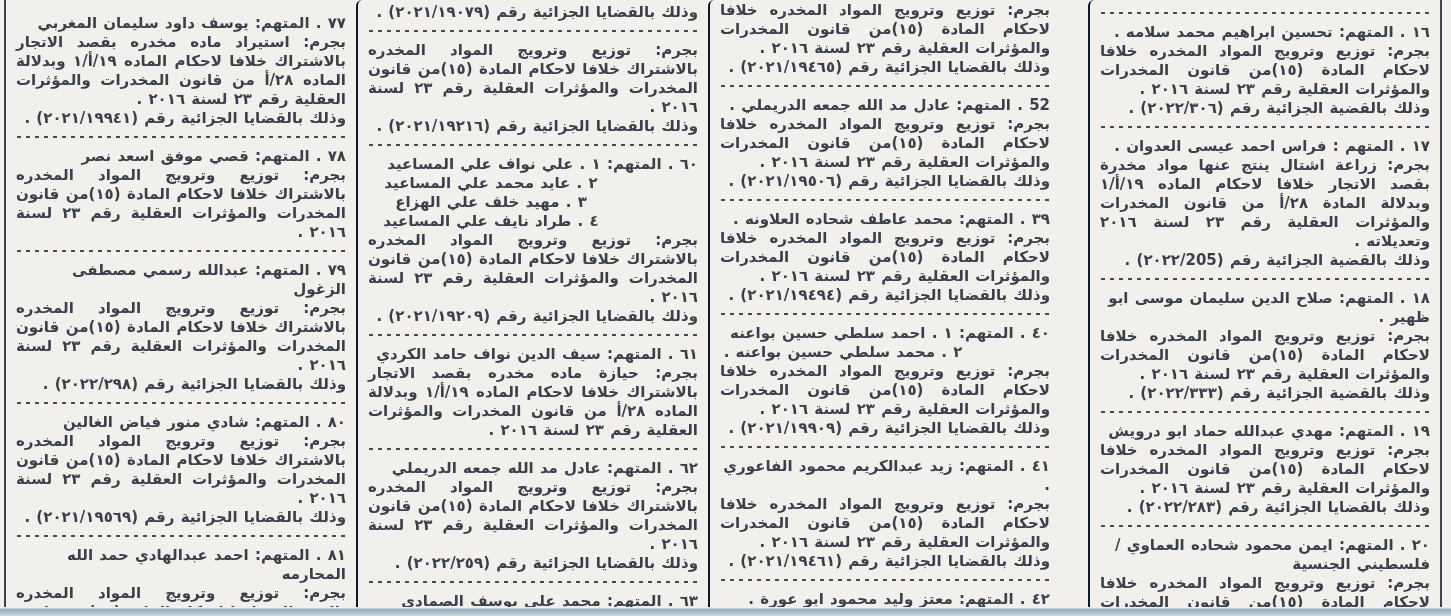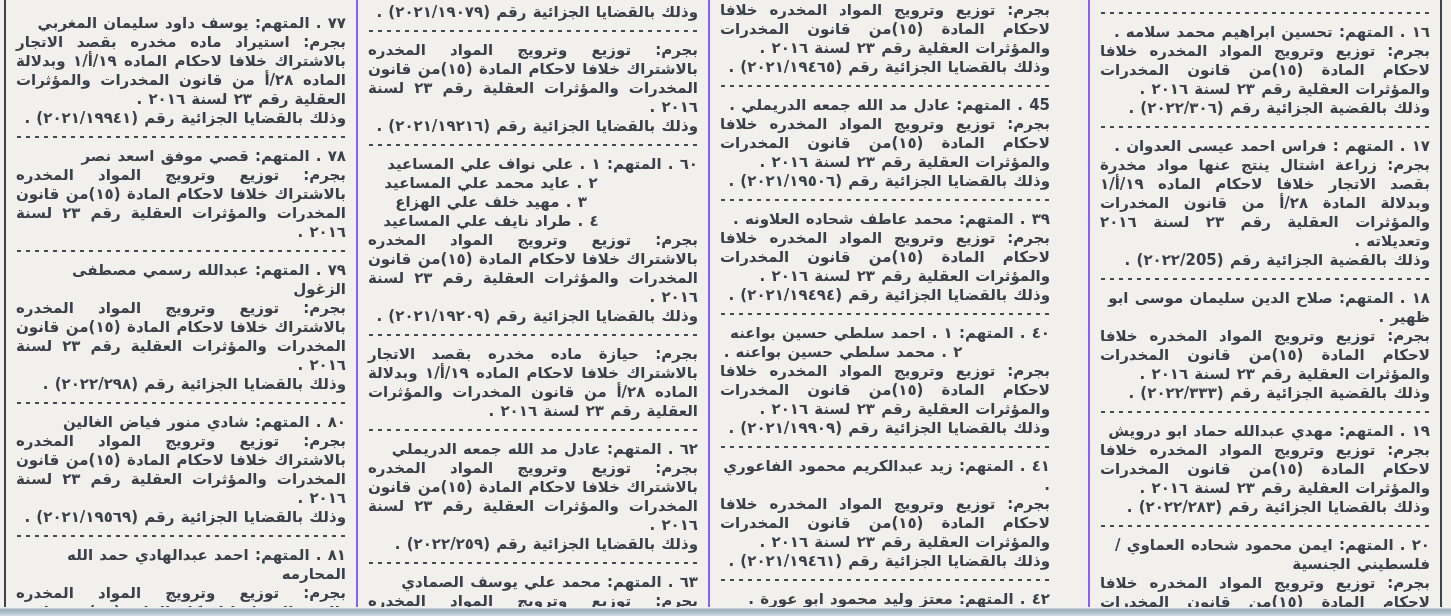--- a/index.html
+++ b/index.html
@@ -17,21 +17,21 @@
   }
   .column {
     flex:1 1 0; box-sizing:border-box;
     padding:3px 10px 0 10px;
     overflow:hidden;
     color:#3b404b;
     font-weight:bold;
     font-size:15px; line-height:19px;
     word-spacing:1px;
   }
-  .column:not(:last-child){ border-left:2px solid #8b5cf6; }
+  .column:not(:last-child){ border-left:2px solid #0f172a;border-radius:6px; }
   .column:nth-child(1){ padding-top:4px;margin-left:28px; }
   .column:nth-child(2){ padding-top:1px; }
   .column:nth-child(3){ padding-top:3px; }
   .column:nth-child(4){ padding-top:14px; }
   .entry { margin:0; }
   .name-line   { text-align:right; }
   .defendant-line { text-align:center; padding-right:84px; }
   .charge-line { text-align:justify; }
   .caseref-line{ text-align:right; }
   .separator {
@@ -79,21 +79,21 @@
           <div class="charge-line">بجرم: توزيع وترويج المواد المخدره خلافا لاحكام المادة (١٥)من قانون المخدرات والمؤثرات العقلية رقم ٢٣ لسنة ٢٠١٦ .</div>
         </div>
       </div>
       <div class="column">
         <div class="entry">
           <div class="charge-line">بجرم: توزيع وترويج المواد المخدره خلافا لاحكام المادة (١٥)من قانون المخدرات والمؤثرات العقلية رقم ٢٣ لسنة ٢٠١٦ .</div>
           <div class="caseref-line">وذلك بالقضايا الجزائية رقم (٢٠٢١/١٩٤٦٥) .</div>
         </div>
         <div class="separator"></div>
         <div class="entry">
-          <div class="name-line">45 . المتهم: عادل مد الله جمعه الدريملي .</div>
+          <div class="name-line">52 . المتهم: عادل مد الله جمعه الدريملي .</div>
           <div class="charge-line">بجرم: توزيع وترويج المواد المخدره خلافا لاحكام المادة (١٥)من قانون المخدرات والمؤثرات العقلية رقم ٢٣ لسنة ٢٠١٦ .</div>
           <div class="caseref-line">وذلك بالقضايا الجزائية رقم (٢٠٢١/١٩٥٠٦) .</div>
         </div>
         <div class="separator"></div>
         <div class="entry">
           <div class="name-line">٣٩ . المتهم: محمد عاطف شحاده العلاونه .</div>
           <div class="charge-line">بجرم: توزيع وترويج المواد المخدره خلافا لاحكام المادة (١٥)من قانون المخدرات والمؤثرات العقلية رقم ٢٣ لسنة ٢٠١٦ .</div>
           <div class="caseref-line">وذلك بالقضايا الجزائية رقم (٢٠٢١/١٩٤٩٤) .</div>
         </div>
         <div class="separator"></div>
@@ -128,20 +128,21 @@
         <div class="entry">
           <div class="name-line">٦٠ . المتهم: ١ . علي نواف علي المساعيد</div>
           <div class="defendant-line">٢ . عايد محمد علي المساعيد</div>
           <div class="defendant-line">٣ . مهيد خلف علي الهزاع</div>
           <div class="defendant-line">٤ . طراد نايف علي المساعيد</div>
           <div class="charge-line">بجرم: توزيع وترويج المواد المخدره بالاشتراك خلافا لاحكام المادة (١٥)من قانون المخدرات والمؤثرات العقلية رقم ٢٣ لسنة ٢٠١٦ .</div>
           <div class="caseref-line">وذلك بالقضايا الجزائية رقم (٢٠٢١/١٩٢٠٩) .</div>
         </div>
         <div class="separator"></div>
         <div class="entry">
+          <div class="name-line">٦١ . المتهم: سيف الدين نواف حامد الكردي</div>
           <div class="charge-line">بجرم: حيازة ماده مخدره بقصد الاتجار بالاشتراك خلافا لاحكام الماده ١٩/أ/١ وبدلالة الماده ٢٨/أ من قانون المخدرات والمؤثرات العقلية رقم ٢٣ لسنة ٢٠١٦ .</div>
         </div>
         <div class="separator"></div>
         <div class="entry">
           <div class="name-line">٦٢ . المتهم: عادل مد الله جمعه الدريملي</div>
           <div class="charge-line">بجرم: توزيع وترويج المواد المخدره بالاشتراك خلافا لاحكام المادة (١٥)من قانون المخدرات والمؤثرات العقلية رقم ٢٣ لسنة ٢٠١٦ .</div>
           <div class="caseref-line">وذلك بالقضايا الجزائية رقم (٢٠٢٢/٢٥٩) .</div>
         </div>
         <div class="separator"></div>
         <div class="entry">

